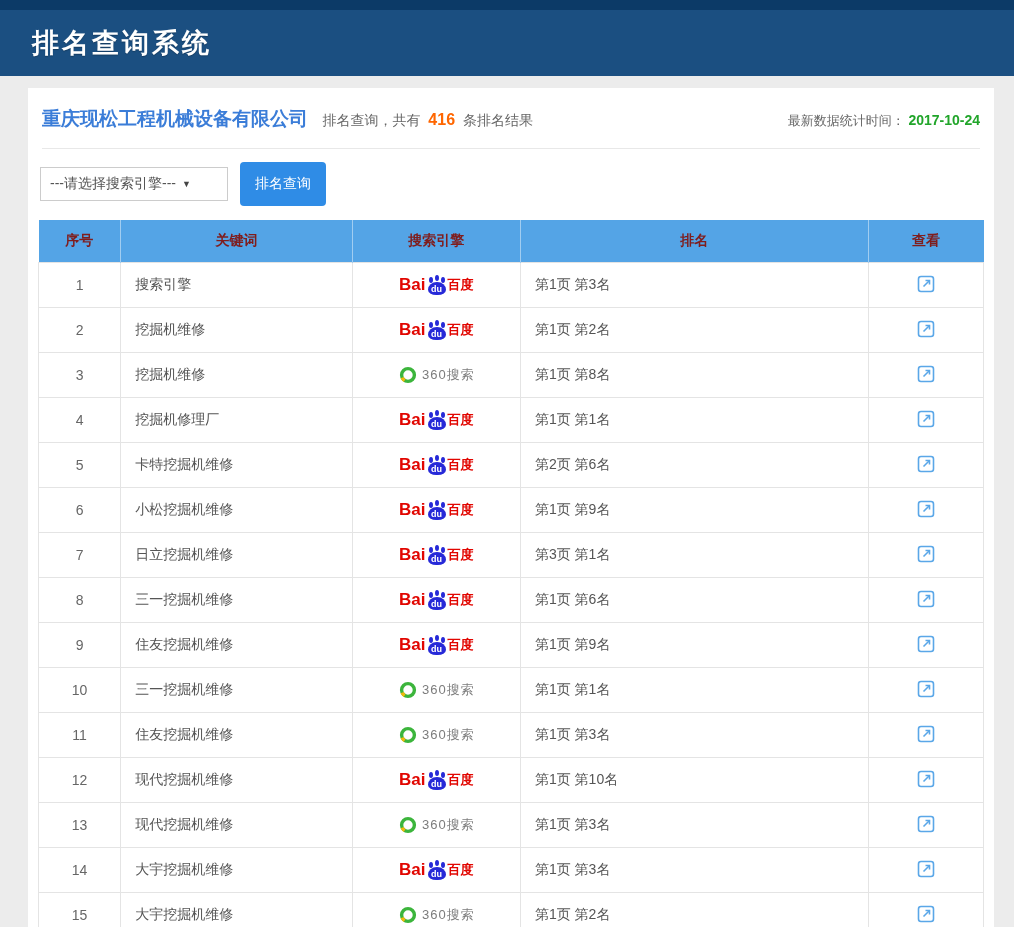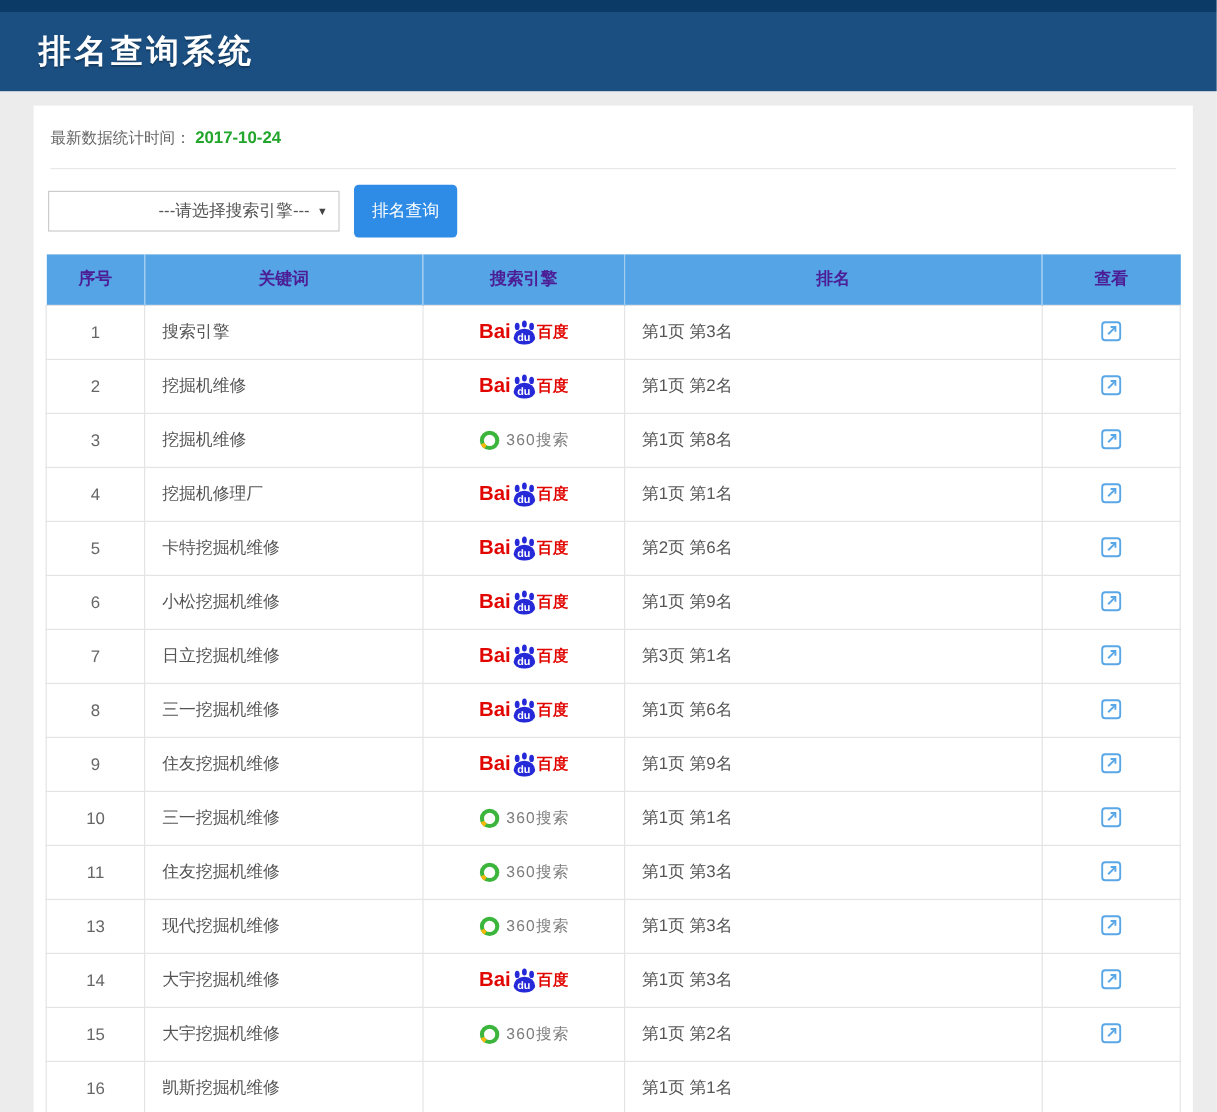--- a/index.html
+++ b/index.html
@@ -19,29 +19,29 @@
   .summary-row{display:flex;justify-content:space-between;align-items:baseline;padding:0 4px}
   .company{color:#3b7dd8;font-size:19px;font-weight:bold;margin-right:10px}
   .sub{color:#666;font-size:14px}
   .count{color:#ff6600;font-size:16px;font-weight:bold;margin:0 4px}
   .stats{color:#666;font-size:13px;white-space:nowrap}
   .date{color:#21a52a;font-size:14px;font-weight:bold}
   .divider{border-top:1px solid #e8e8e8;margin:16px 4px 0}
   .controls-row{display:flex;justify-content:space-between;align-items:center;margin-top:13px;padding:0 2px}
   .controls-row h2{margin:0;font-size:16px;color:#555;font-weight:bold}
   .controls{display:flex;align-items:center}
-  .select{width:243px;height:30px;box-sizing:border-box;border:1px solid #ccc;background:#fff;
-    display:inline-flex;align-items:center;justify-content:flex-end;
+  .select{width:188px;height:30px;box-sizing:border-box;border:1px solid #ccc;background:#fff;
+    display:inline-flex;align-items:center;justify-content:flex-start;
     padding:16px 9px;font-size:14px;color:#555;cursor:pointer}
   .select .arrow{font-size:9px;color:#444;margin-left:6px}
   .query-btn{width:86px;height:44px;margin-left:12px;background:#2f8ce6;color:#fff;border:none;
     border-radius:4px;font-size:14px;cursor:pointer;font-family:inherit}
   
   table{width:100%;border-collapse:collapse;margin-top:14px;table-layout:fixed}
-  th{background:#54a4e6;color:#4c1d95;font-size:14px;font-weight:bold;height:40px;
+  th{background:#54a4e6;color:#7f1d1d;font-size:14px;font-weight:bold;height:40px;
     border-right:1px solid rgba(255,255,255,.45)}
   th:last-child{border-right:none}
   td{height:42px;border:1px solid #e4e4e4;font-size:14px;color:#555;background:#fff}
   td.c-idx{text-align:center;color:#666}
   td.c-kw,td.c-rank{padding-left:14px}
   td.c-eng,td.c-view{text-align:center}
   .view-link{display:inline-block;width:20px;height:20px;line-height:0;cursor:pointer}
   
   .logo{display:inline-flex;align-items:center;vertical-align:middle}
   .bd-bai{color:#e10601;font-weight:bold;font-size:17px}
@@ -61,20 +61,28 @@
 
 <div class="top-strip"></div>
 
 <header class="appbar">
   <h1>排名查询系统</h1>
 </header>
 
 <main class="card">
 
   <div class="summary-row">
+    <div>
+      <span class="company">重庆现松工程机械设备有限公司</span>
+      <span class="sub">
+        <span>排名查询，共有</span>
+        <span class="count">416</span>
+        <span>条排名结果</span>
+      </span>
+    </div>
     <div class="stats">
       <span>最新数据统计时间：</span>
       <span class="date">2017-10-24</span>
     </div>
   </div>
 
   <div class="divider"></div>
 
   <div class="controls-row">
     <div class="controls">
@@ -345,20 +353,43 @@
       <a class="view-link">
         <svg width="20" height="20" viewBox="0 0 20 20">
           <rect x="2.5" y="2.5" width="15" height="15" rx="2.5" fill="none" stroke="#5aa7e8" stroke-width="1.6"></rect>
           <path d="M7.5 12.5 L13 7" stroke="#5aa7e8" stroke-width="1.6" fill="none"></path>
           <path d="M9.5 6.5 H13.5 V10.5" stroke="#5aa7e8" stroke-width="1.6" fill="none"></path>
         </svg>
       </a>
     </td>
   </tr>
         <tr>
+    <td class="c-idx">12</td>
+    <td class="c-kw">现代挖掘机维修</td>
+    <td class="c-eng"><span class="logo logo-baidu">
+              <span class="bd-bai">Bai</span>
+              <span class="bd-paw">
+                <span class="toes"></span>
+                <span class="pad"></span>
+                <span class="du">du</span>
+              </span>
+              <span class="bd-hanzi">百度</span>
+            </span></td>
+    <td class="c-rank">第1页 第10名</td>
+    <td class="c-view">
+      <a class="view-link">
+        <svg width="20" height="20" viewBox="0 0 20 20">
+          <rect x="2.5" y="2.5" width="15" height="15" rx="2.5" fill="none" stroke="#5aa7e8" stroke-width="1.6"></rect>
+          <path d="M7.5 12.5 L13 7" stroke="#5aa7e8" stroke-width="1.6" fill="none"></path>
+          <path d="M9.5 6.5 H13.5 V10.5" stroke="#5aa7e8" stroke-width="1.6" fill="none"></path>
+        </svg>
+      </a>
+    </td>
+  </tr>
+        <tr>
     <td class="c-idx">13</td>
     <td class="c-kw">现代挖掘机维修</td>
     <td class="c-eng"><span class="logo logo-360">
               <span class="ring"><svg width="20" height="20" viewBox="0 0 20 20">
                   <circle cx="10" cy="10" r="6.4" fill="none" stroke="#3cb53c" stroke-width="3.4"></circle>
                   <path d="M4.2 12.6 A6.4 6.4 0 0 0 6.6 15.6" fill="none" stroke="#f1ba0c" stroke-width="3.4"></path>
                 </svg></span>
               <span class="label-360">360搜索</span>
             </span></td>
     <td class="c-rank">第1页 第3名</td>

